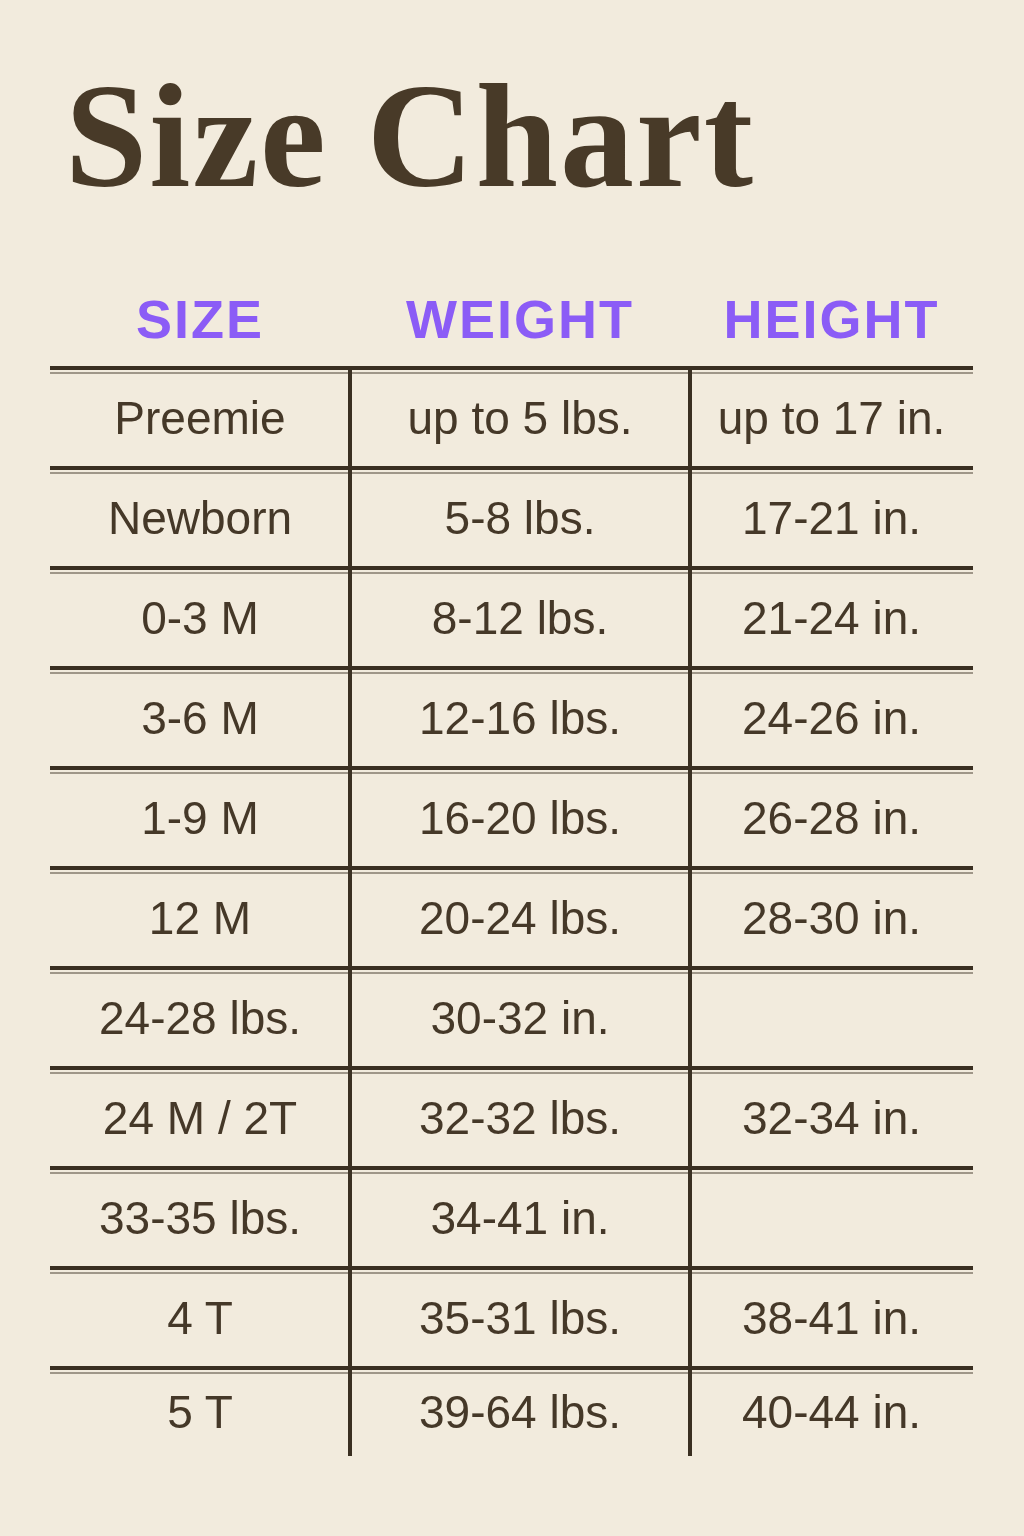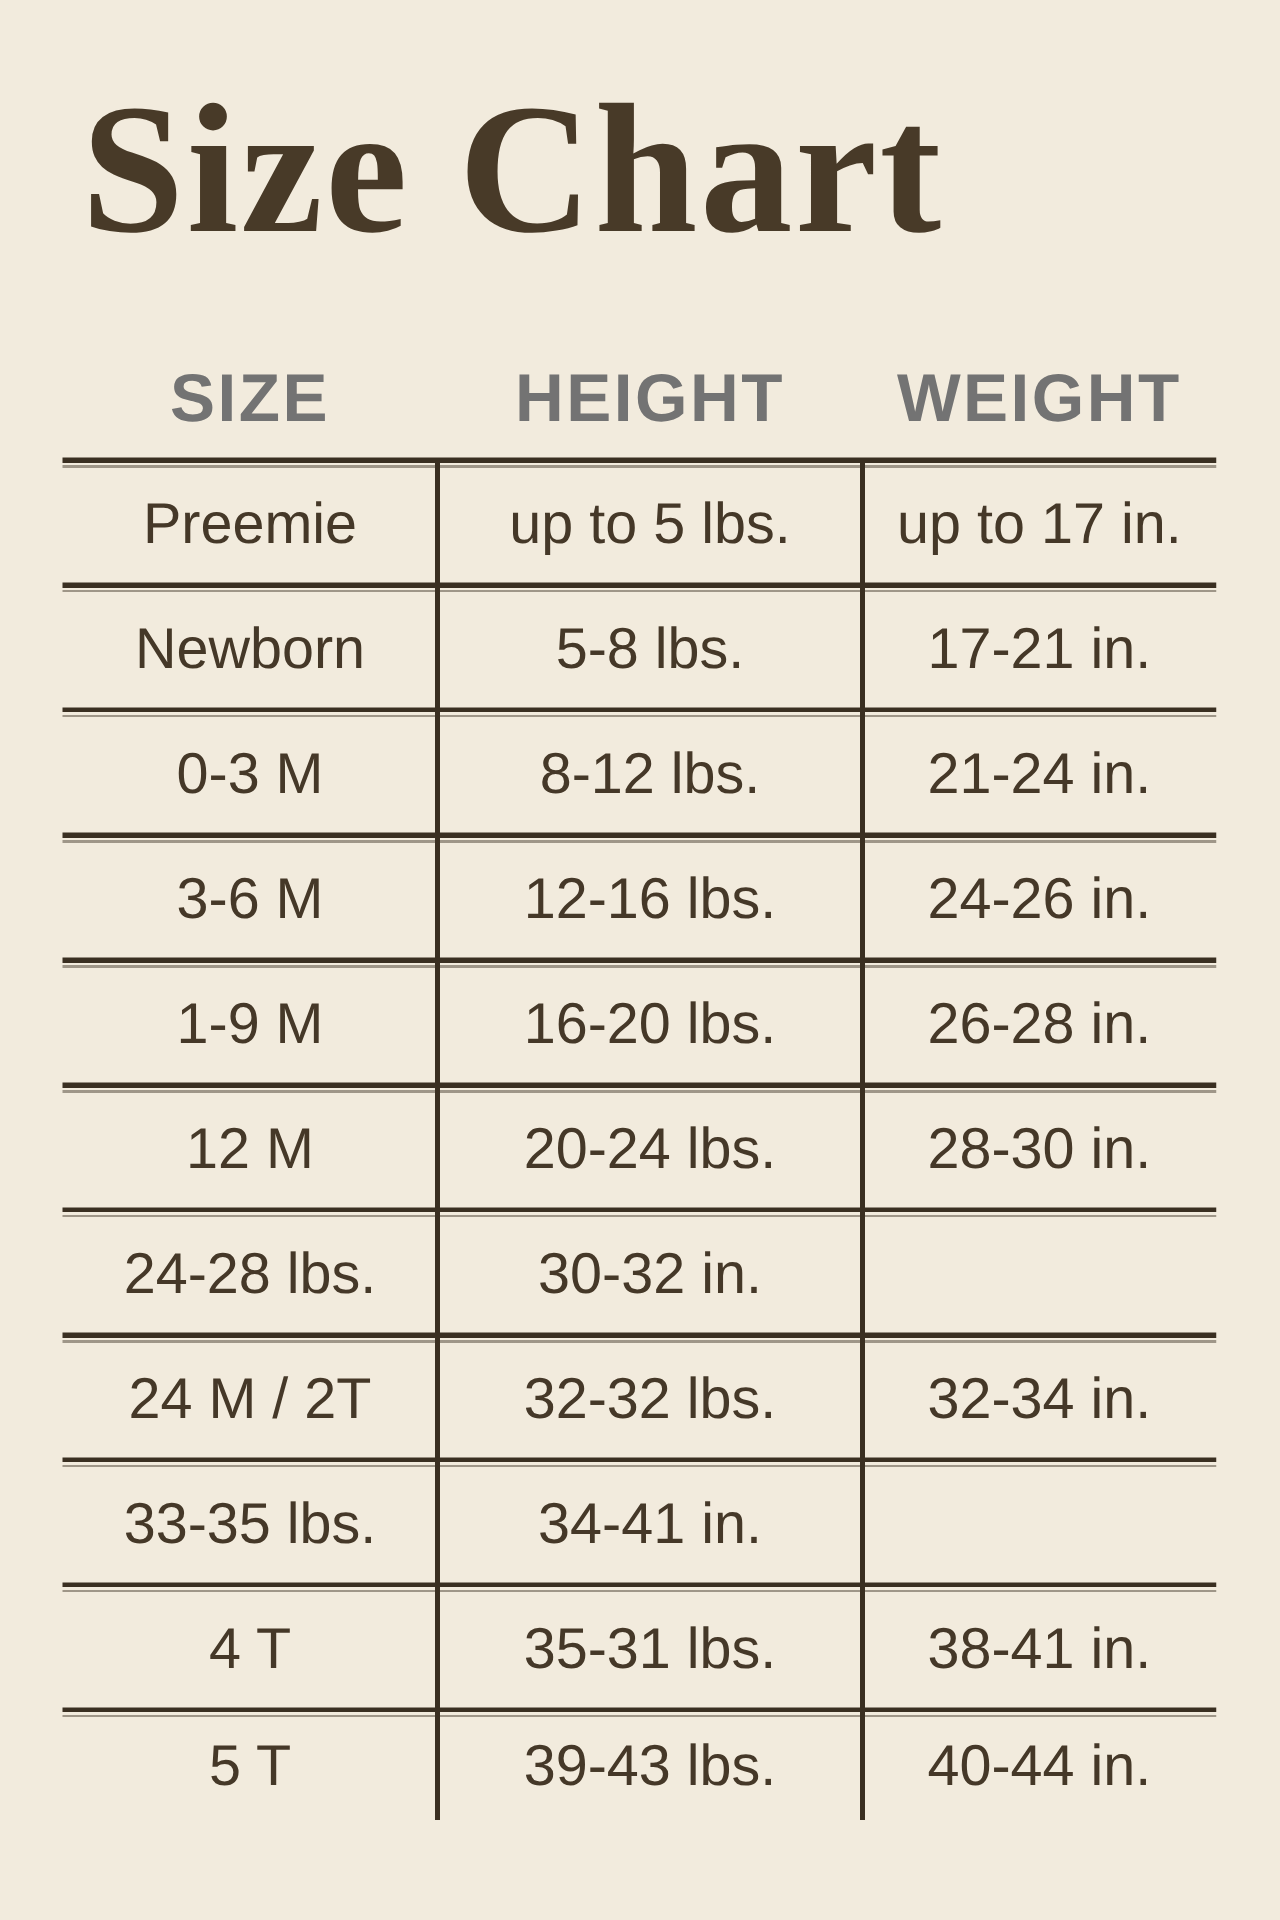--- a/index.html
+++ b/index.html
@@ -38,21 +38,21 @@
   }
   .header-row {
     display: grid;
     grid-template-columns: 300px 340px 283px;
     height: 98px;
     align-items: center;
     text-align: center;
     font-weight: 700;
     font-size: 54px;
     letter-spacing: 2px;
-    color: #737373;
+    color: #8b5cf6;
   }
   .rows {
     position: relative;
   }
   .row {
     position: relative;
     display: grid;
     grid-template-columns: 300px 340px 283px;
     height: 100px;
     align-items: center;
@@ -99,22 +99,22 @@
 <body>
 
 <div class="page">
 
   <h1 class="title">Size Chart</h1>
 
   <div class="table-wrap">
 
     <div class="header-row">
       <div class="hcell">SIZE</div>
+      <div class="hcell">WEIGHT</div>
       <div class="hcell">HEIGHT</div>
-      <div class="hcell">WEIGHT</div>
     </div>
 
     <div class="rows">
       <div class="vline v1"></div>
       <div class="vline v2"></div>
 
   <div class="row">
     <div class="cell">Preemie</div>
     <div class="cell">up to 5 lbs.</div>
     <div class="cell">up to 17 in.</div>
@@ -167,19 +167,19 @@
   </div>
 
   <div class="row">
     <div class="cell">4 T</div>
     <div class="cell">35-31 lbs.</div>
     <div class="cell">38-41 in.</div>
   </div>
 
   <div class="row">
     <div class="cell">5 T</div>
-    <div class="cell">39-43 lbs.</div>
+    <div class="cell">39-64 lbs.</div>
     <div class="cell">40-44 in.</div>
   </div>
 </div>
 
   </div>
 </div>
 
 </body></html>

